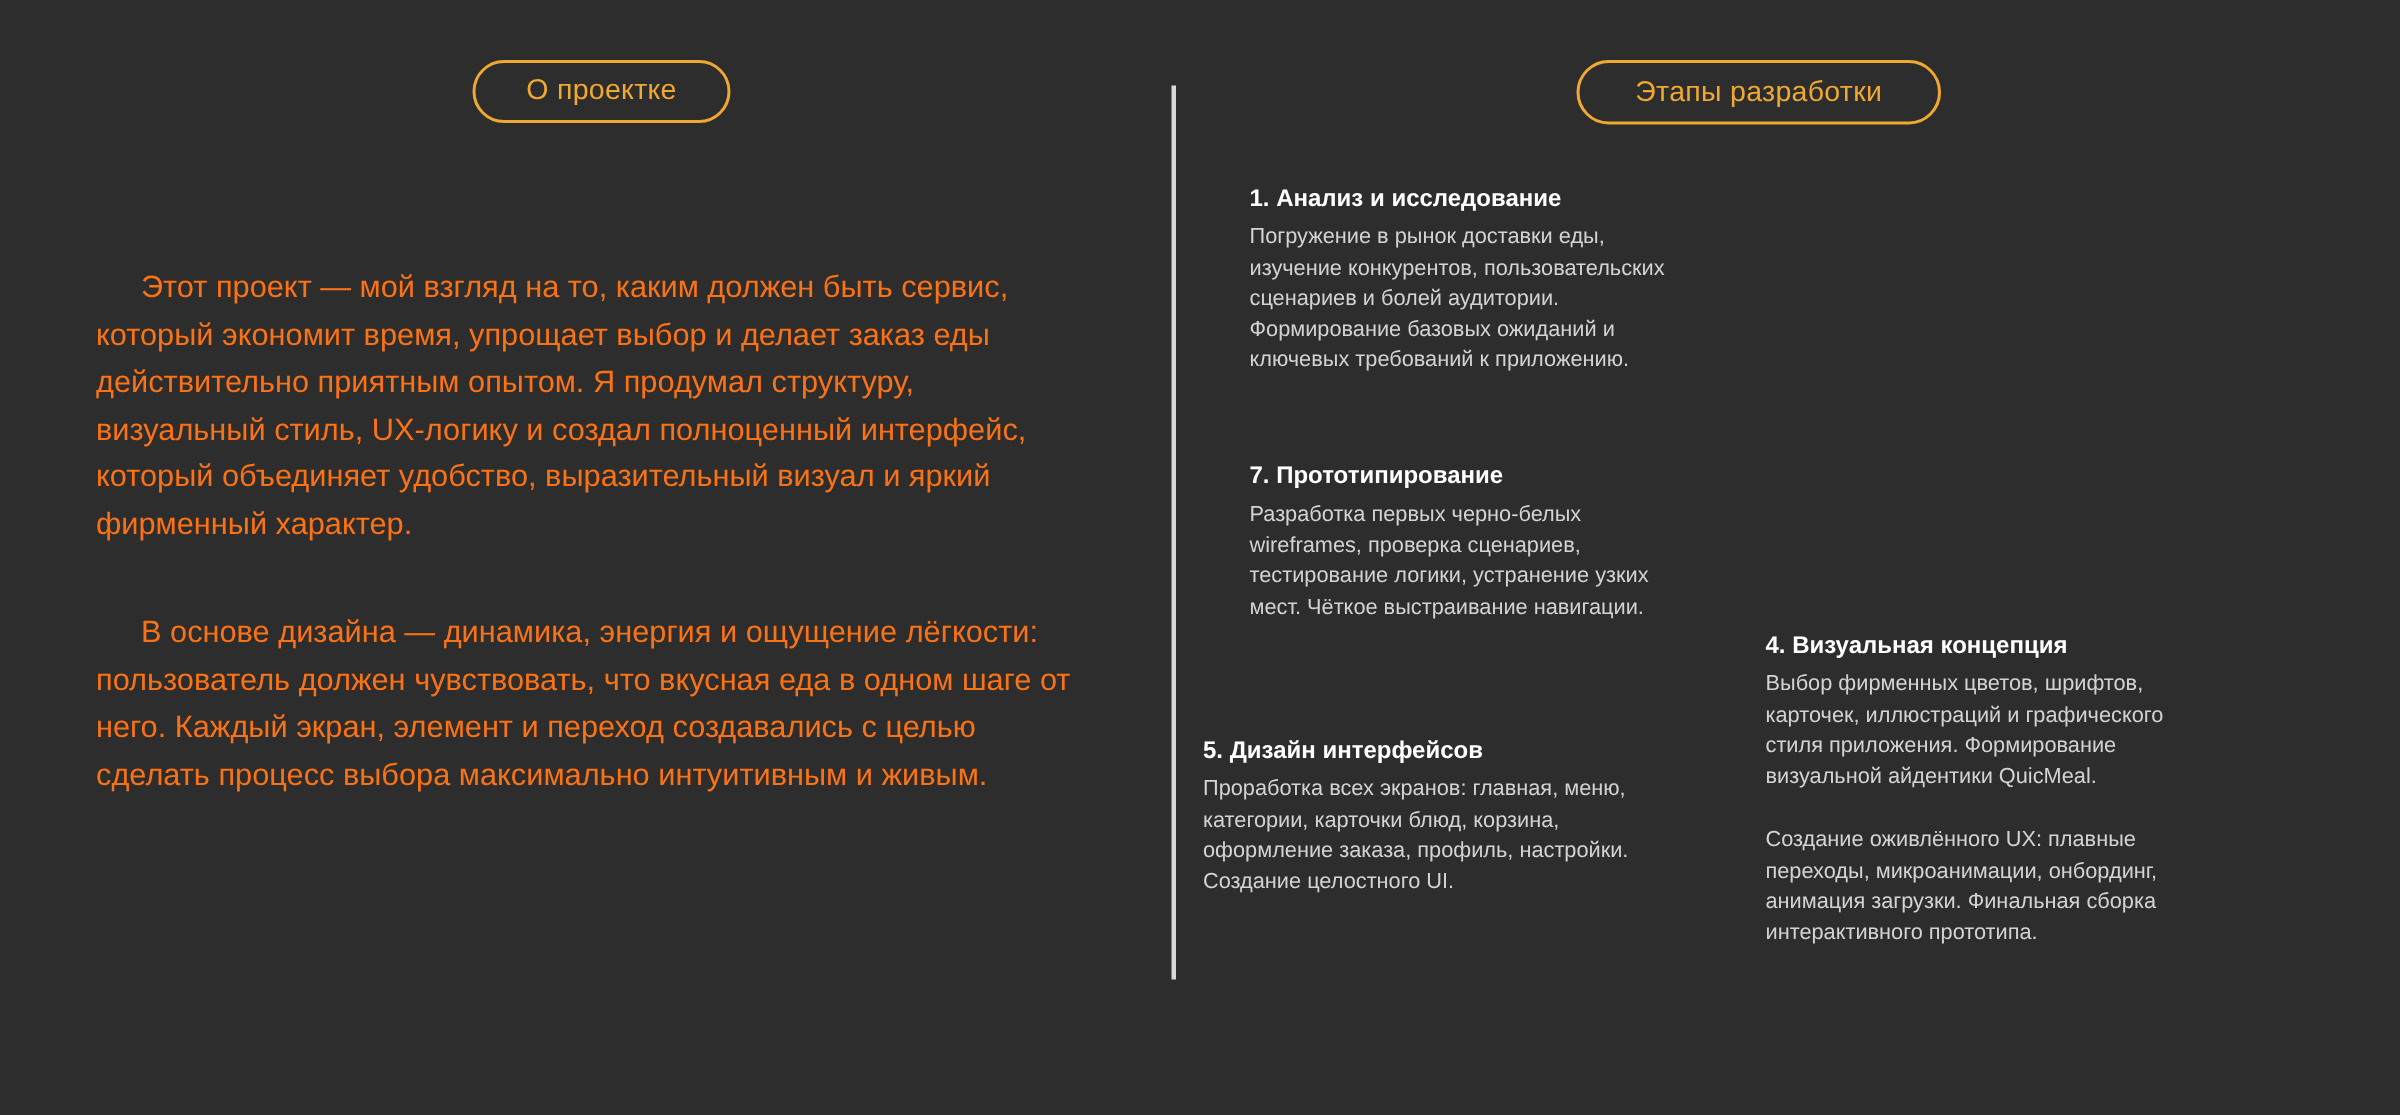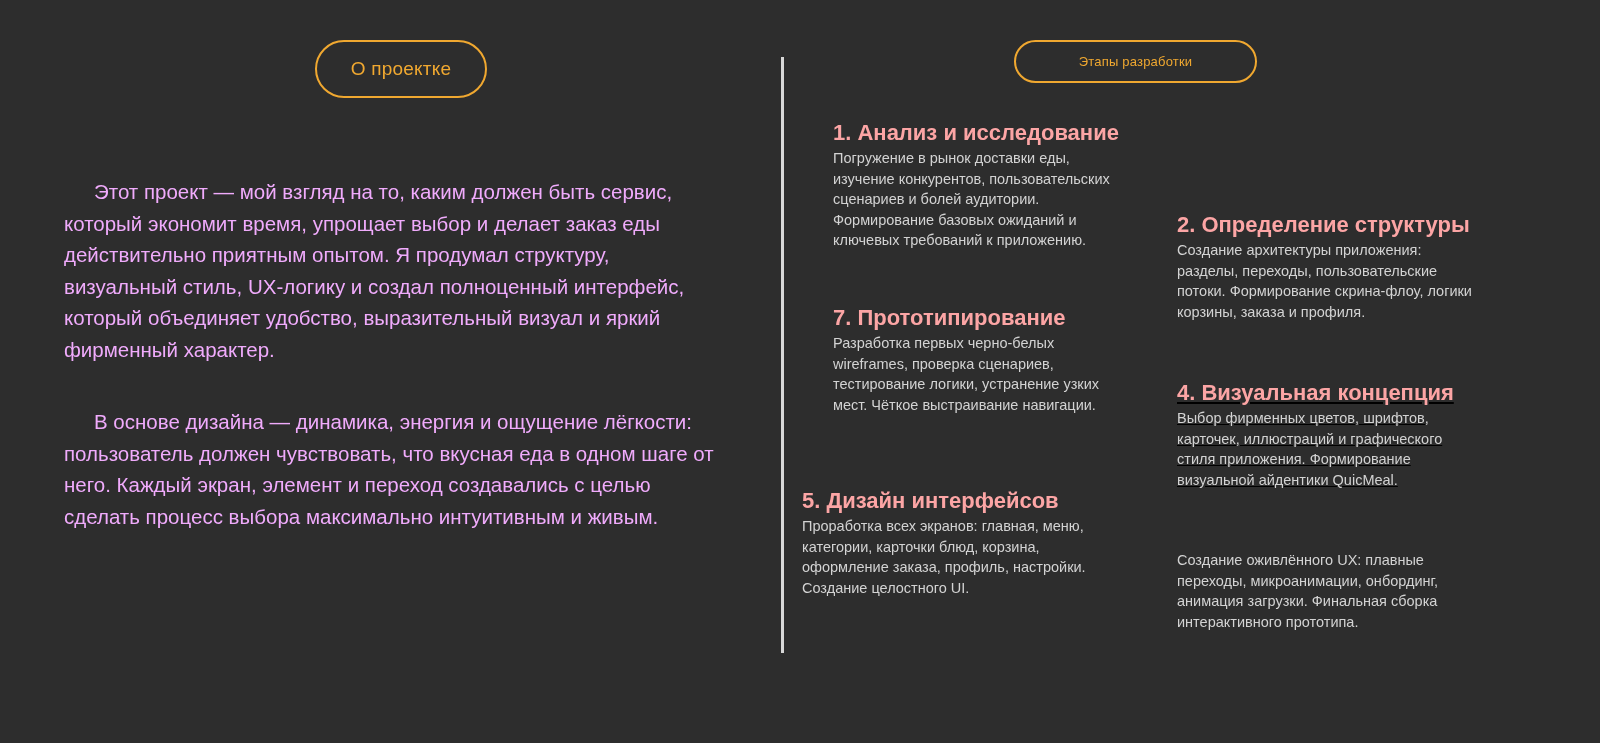--- a/index.html
+++ b/index.html
@@ -31,50 +31,50 @@
     display: flex;
     align-items: center;
     justify-content: center;
     letter-spacing: 0.2px;
     white-space: nowrap;
   }
   .badge-about {
     left: 315px;
     top: 40px;
     width: 172px;
-    height: 58px;
+    height: 42px;
     font-size: 19px;
   }
   .badge-stages {
-    left: 1014px;
+    left: 1051px;
     top: 40px;
     width: 243px;
     height: 43px;
-    font-size: 13px;
+    font-size: 19px;
   }
 
   
   .divider {
     position: absolute;
     left: 781px;
     top: 57px;
     width: 3px;
     height: 596px;
     background: #d8d8d8;
   }
 
   
   .about-col {
     position: absolute;
     left: 64px;
     top: 176px;
     width: 650px;
   }
   .about-para {
-    color: #f0abfc;
+    color: #f97316;
     font-size: 20.5px;
     line-height: 31.5px;
     margin: 0;
     text-indent: 30px;
   }
   .about-para + .about-para {
     margin-top: 41px;
   }
 
   
@@ -82,41 +82,41 @@
     position: absolute;
     left: 0;
     top: 0;
     width: 1600px;
     height: 743px;
   }
   .stage {
     position: absolute;
   }
   .stage-title {
-    color: #fca5a5;
-    font-size: 22px;
+    color: #ffffff;
+    font-size: 16px;
     font-weight: bold;
     margin: 0 0 3px 0;
     line-height: 24px;
     white-space: nowrap;
   }
   .stage-desc {
     color: #d3d3d3;
     font-size: 14.5px;
     line-height: 20.5px;
     margin: 0;
   }
 
   
   .stage-1 { left: 833px; top: 121px; width: 300px; }
   .stage-3 { left: 833px; top: 306px; width: 300px; }
   .stage-5 { left: 802px; top: 489px; width: 300px; }
   
   .stage-2 { left: 1177px; top: 213px; width: 300px; }
-  .stage-4 { left: 1177px; top: 381px; width: 300px; text-decoration: underline; }
+  .stage-4 { left: 1177px; top: 419px; width: 300px; }
   .stage-6 { left: 1177px; top: 550px; width: 300px; }
 </style>
 </head>
 <body>
 
 <div class="page">
 
   <div class="badge badge-about">О проектке</div>
 
   <div class="badge badge-stages">Этапы разработки</div>
@@ -128,24 +128,20 @@
     <p class="about-para">В основе дизайна — динамика, энергия и ощущение лёгкости: пользователь должен чувствовать, что вкусная еда в одном шаге от него. Каждый экран, элемент и переход создавались с целью сделать процесс выбора максимально интуитивным и живым.</p>
   </div>
 
   <div class="stages">
 
     <div class="stage stage-1">
       <h3 class="stage-title">1. Анализ и исследование</h3>
       <p class="stage-desc">Погружение в рынок доставки еды, изучение конкурентов, пользовательских сценариев и болей аудитории. Формирование базовых ожиданий и ключевых требований к приложению.</p>
     </div>
 
-    <div class="stage stage-2">
-      <h3 class="stage-title">2. Определение структуры</h3>
-      <p class="stage-desc">Создание архитектуры приложения: разделы, переходы, пользовательские потоки. Формирование скрина-флоу, логики корзины, заказа и профиля.</p>
-    </div>
 
     <div class="stage stage-3">
       <h3 class="stage-title">7. Прототипирование</h3>
       <p class="stage-desc">Разработка первых черно-белых wireframes, проверка сценариев, тестирование логики, устранение узких мест. Чёткое выстраивание навигации.</p>
     </div>
 
     <div class="stage stage-4">
       <h3 class="stage-title">4. Визуальная концепция</h3>
       <p class="stage-desc">Выбор фирменных цветов, шрифтов, карточек, иллюстраций и графического стиля приложения. Формирование визуальной айдентики QuicMeal.</p>
     </div>

